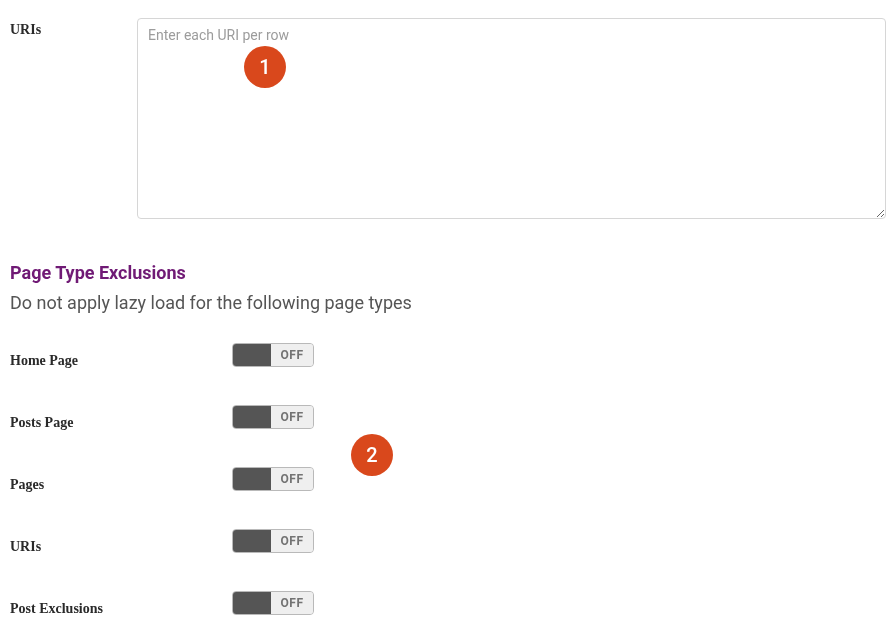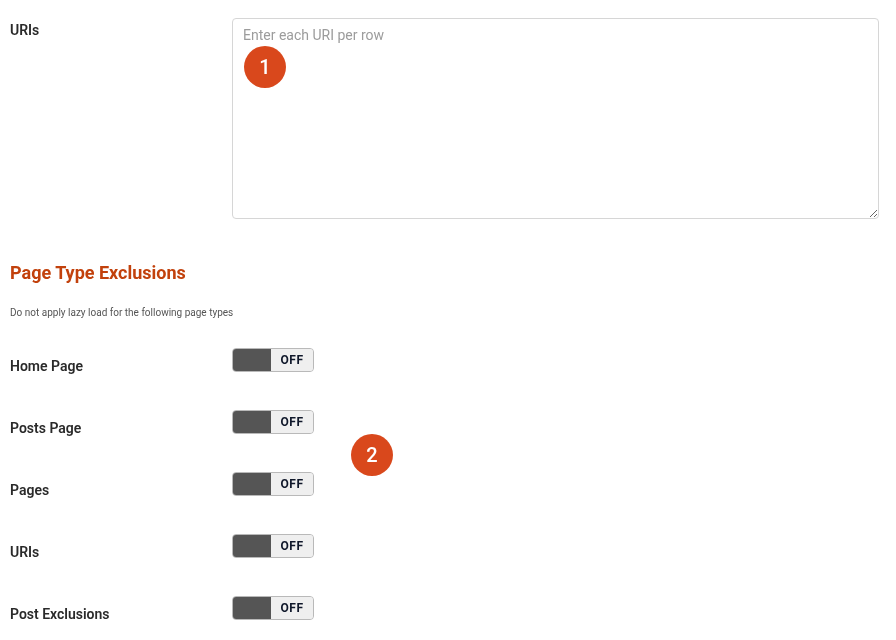--- a/index.html
+++ b/index.html
@@ -27,48 +27,49 @@
     display: flex;
     align-items: flex-end;
     margin-bottom: 36px;
   }
   .label-col {
     width: 222px;
     padding-top: 4px;
     font-size: 14px;
     font-weight: 600;
     color: #2a2a2a;
+    font-family: Liberation Serif, serif;
   }
   .control-col {
     flex: 1;
     position: relative;
   }
   textarea.uri-input {
-    width: 647px;
+    width: 749px;
     height: 201px;
     border: 1px solid #d6d6d6;
     border-radius: 4px;
     padding: 8px 10px;
     font-family: inherit;
     font-size: 14px;
     color: #333;
     resize: both;
     outline: none;
   }
   textarea.uri-input::placeholder {
     color: #9c9c9c;
   }
   .section-heading {
     font-size: 18px;
     font-weight: 700;
-    color: #c2410c;
-    margin: 40px 0 24px 0;
+    color: #701a75;
+    margin: 40px 0 9px 0;
   }
   .section-sub {
-    font-size: 10px;
+    font-size: 18px;
     color: #555;
     margin-bottom: 30px;
   }
   .toggle {
     display: inline-flex;
     align-items: stretch;
     border: 1px solid #b9b9b9;
     border-radius: 4px;
     overflow: hidden;
     height: 24px;
@@ -81,21 +82,21 @@
     background: #555;
   }
   .toggle-text {
     width: 42px;
     display: flex;
     align-items: center;
     justify-content: center;
     font-size: 12px;
     font-weight: 700;
     letter-spacing: 0.5px;
-    color: #0f172a;
+    color: #737373;
     background: #efefef;
   }
   .badge {
     position: absolute;
     width: 42px;
     height: 42px;
     border-radius: 50%;
     background: #d9481c;
     color: #fff;
     font-size: 20px;

